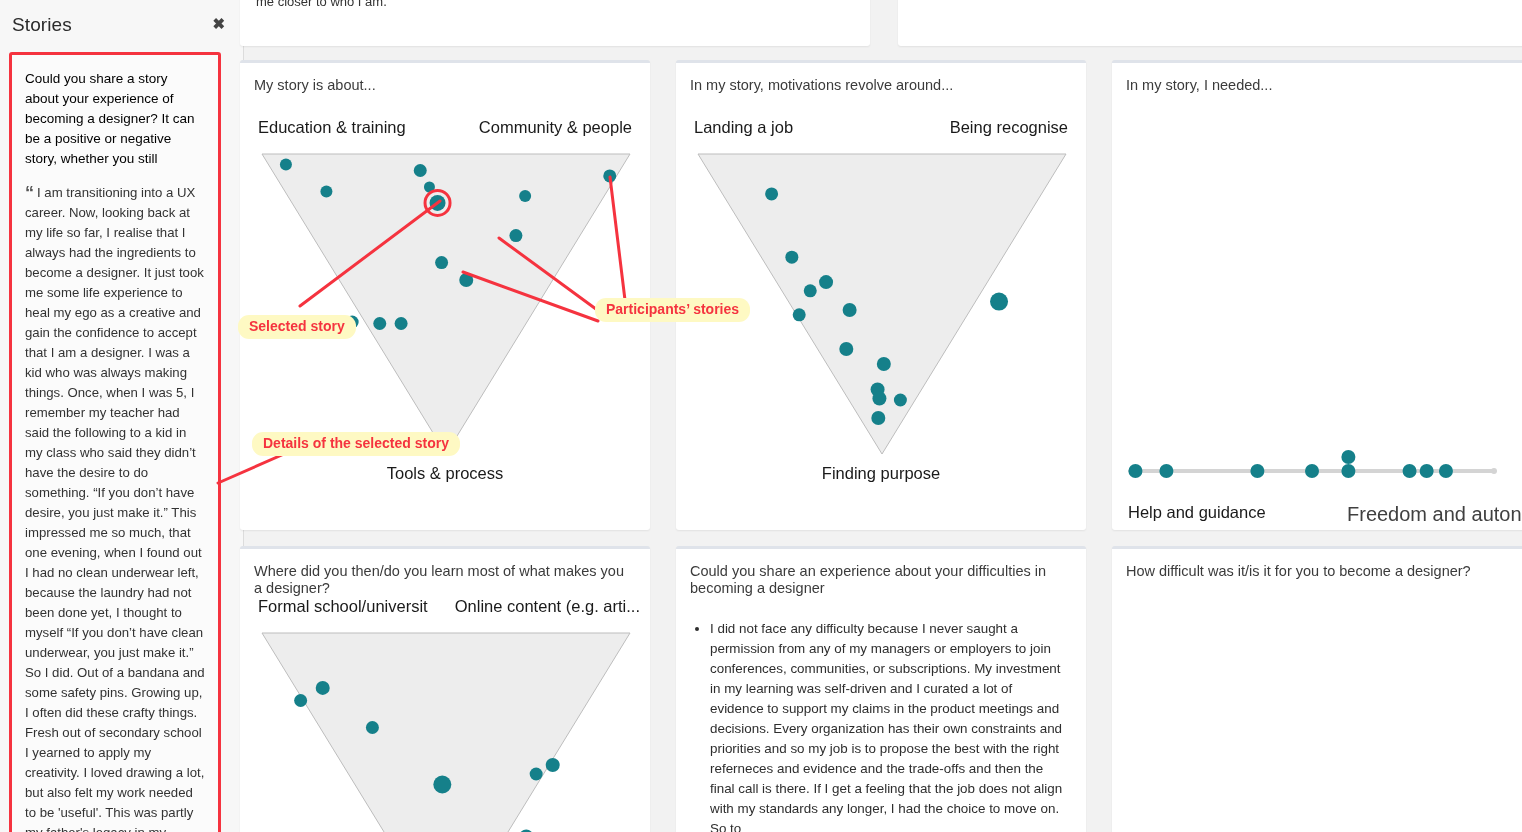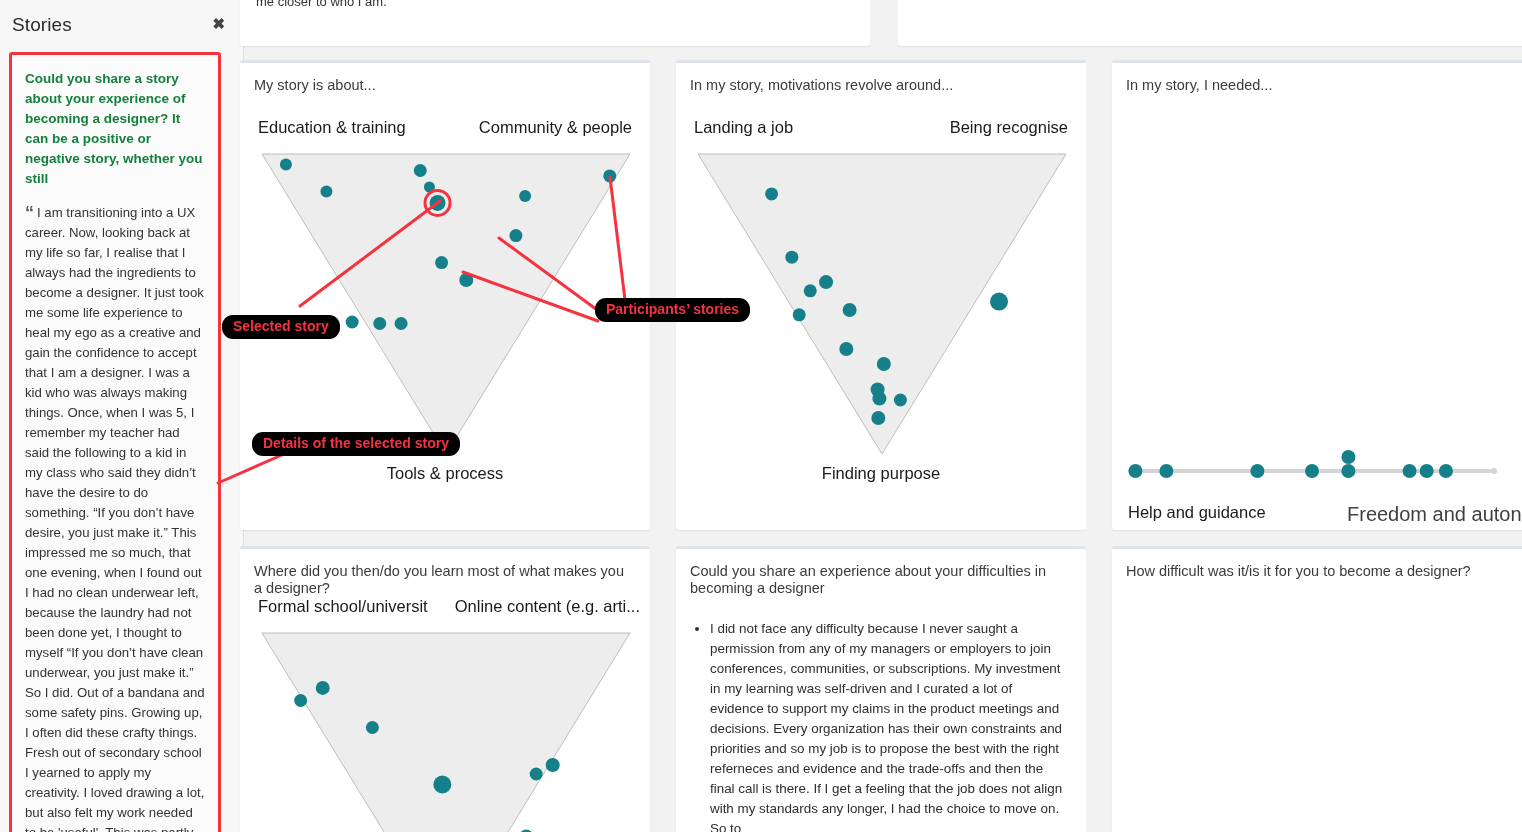--- a/index.html
+++ b/index.html
@@ -47,23 +47,23 @@
     left: 9px; top: 52px;
     width: 212px; height: 790px;
     background: #fbfbfb;
     border: 3px solid #f5333f;
     border-radius: 3px;
     padding: 14px 13px 0 13px;
     overflow: hidden;
   }
   .story-question {
     font-size: 13.5px;
-    font-weight: bold;
+    font-weight: normal;
     line-height: 20px;
-    color: #15803d;
+    color: #000000;
     margin: 0 0 14px 0;
   }
   .story-body {
     font-size: 13.2px;
     line-height: 20px;
     color: #333;
     margin: 0;
   }
   .quote-mark {
     font-size: 18px;
@@ -162,30 +162,30 @@
   .bullets li { margin: 0; }
 
   
   .anno-layer {
     position: absolute; left: 0; top: 0;
     width: 1522px; height: 832px;
     pointer-events: none;
   }
   .anno-pill {
     position: absolute;
-    background: #000000;
+    background: #fef9c3;
     color: #f5333f;
     font-size: 14px;
     font-weight: bold;
     border-radius: 11px;
     padding: 4px 11px 5px 11px;
     white-space: nowrap;
     line-height: 15px;
   }
-  #pill-selected { left: 222px; top: 315px; }
+  #pill-selected { left: 238px; top: 315px; }
   #pill-participants { left: 595px; top: 298px; }
   #pill-details { left: 252px; top: 432px; }
 </style>
 </head>
 <body>
 
 <div id="root">
 
   <aside class="sidebar">
     <div class="sidebar-header">

